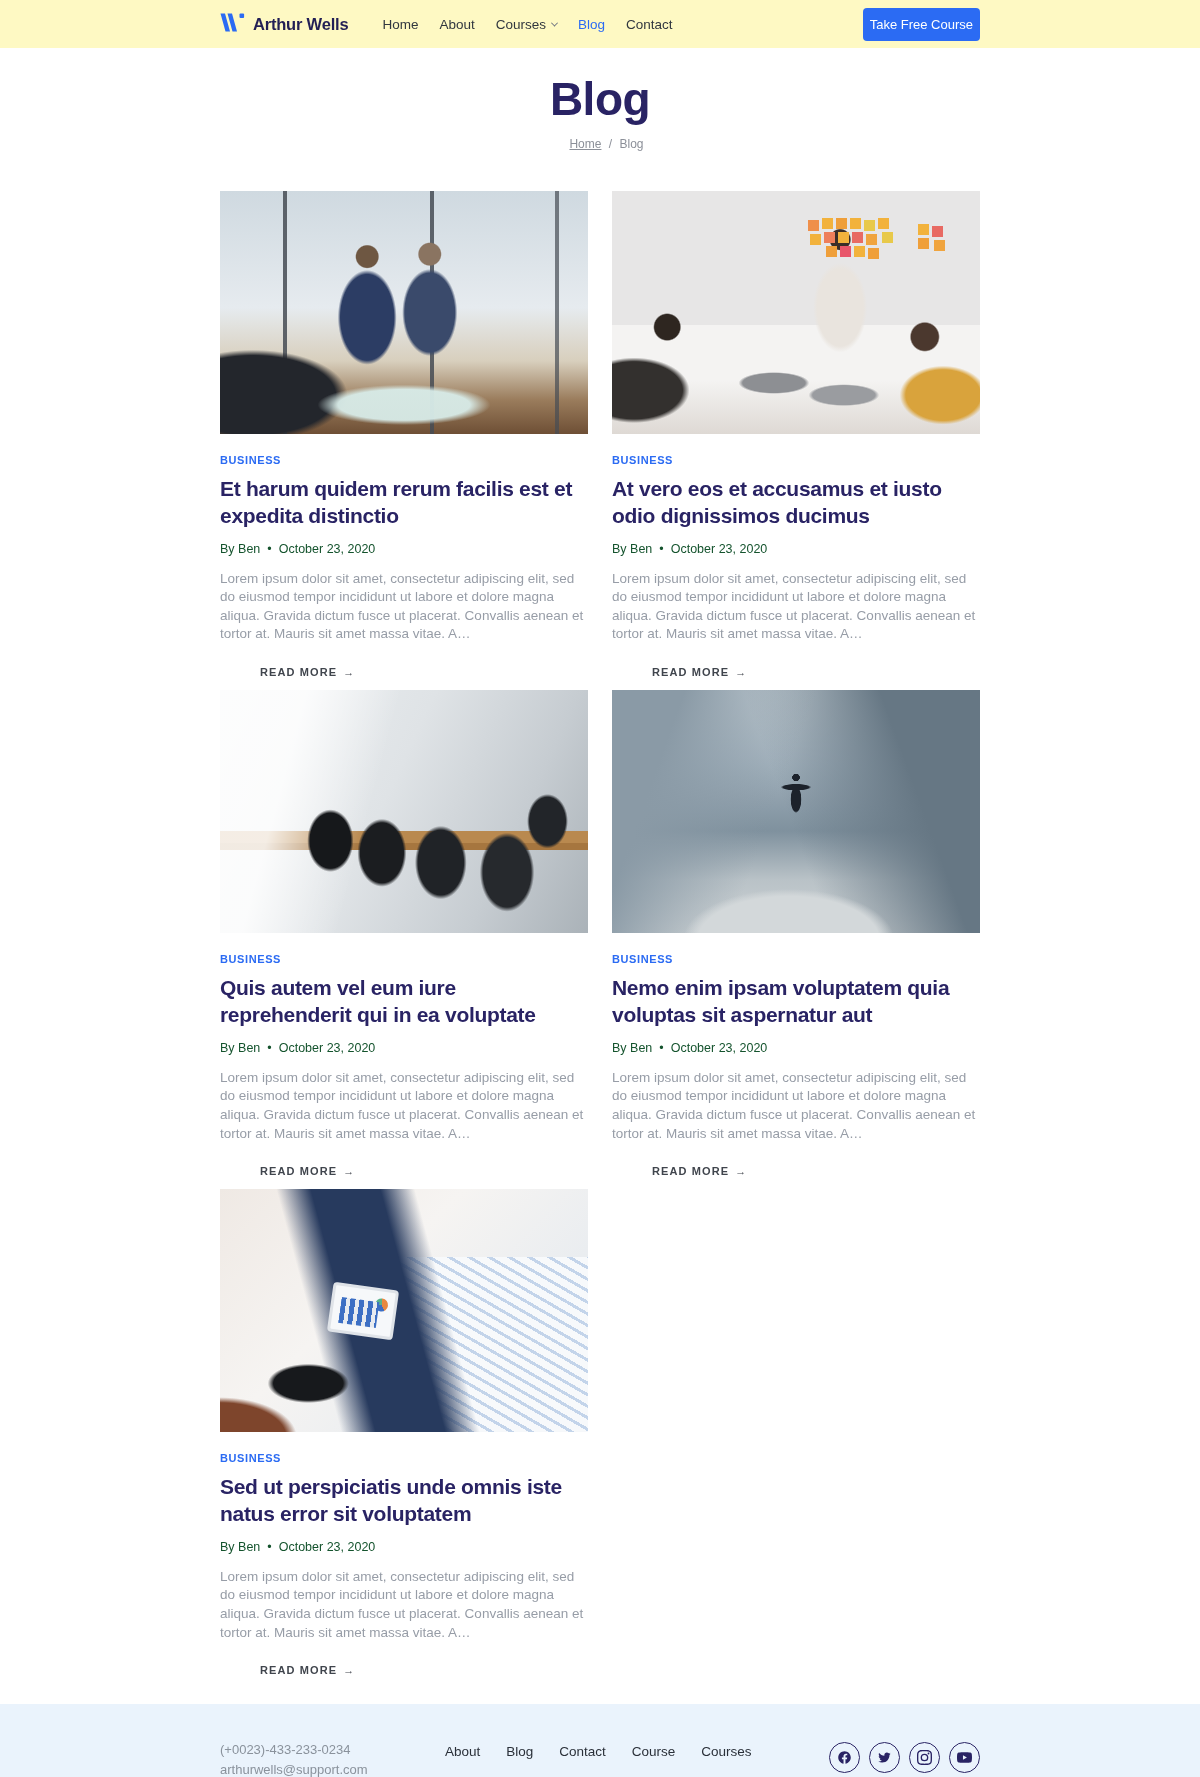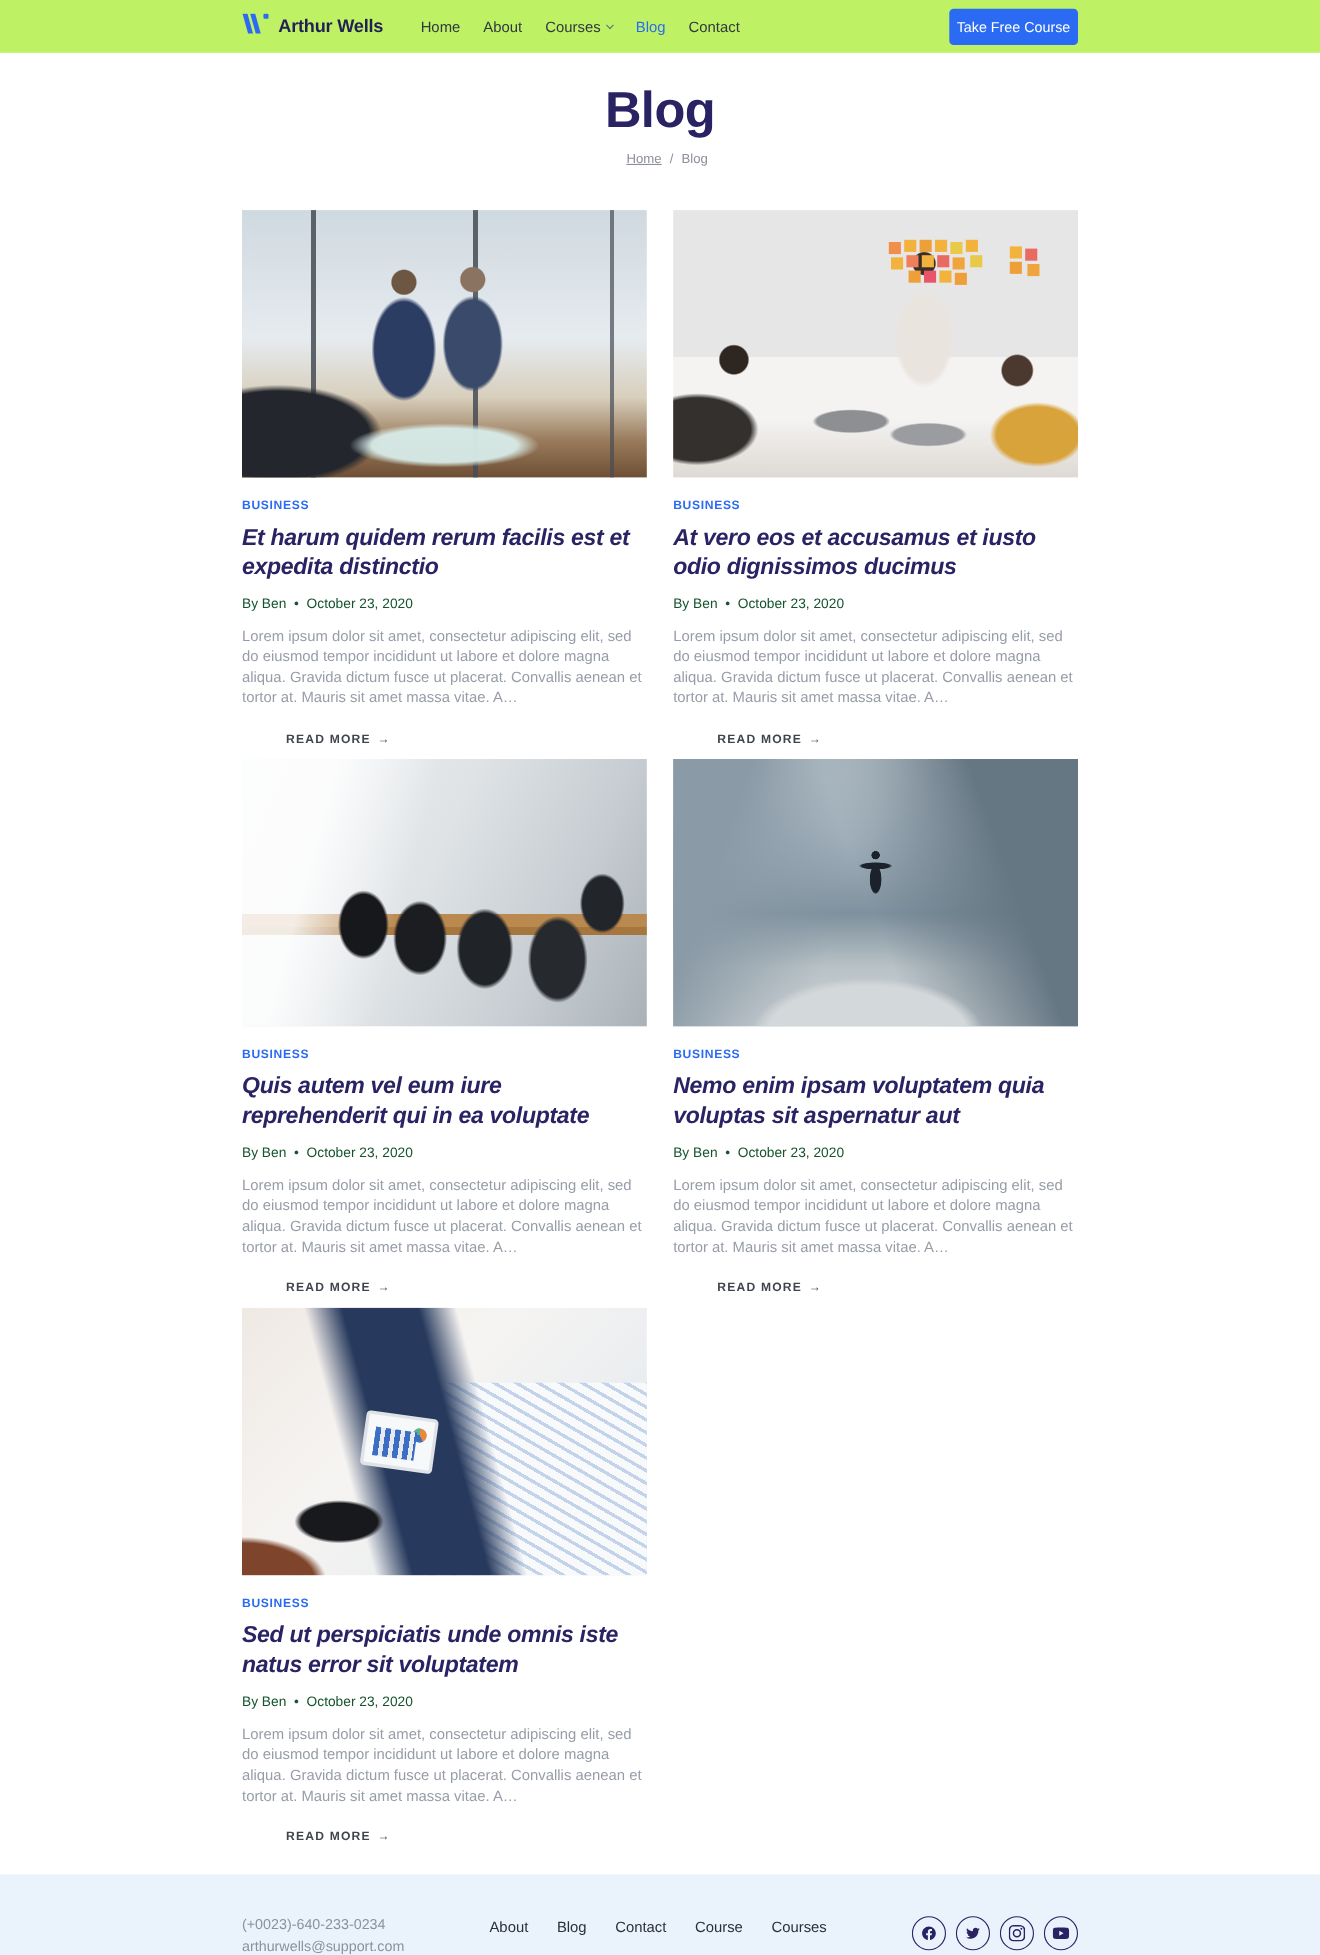--- a/index.html
+++ b/index.html
@@ -5,21 +5,21 @@
   * { box-sizing: border-box; margin: 0; padding: 0; }
   html, body { background: #ffffff; }
   body {
     width: 1200px;
     font-family: "Liberation Sans", sans-serif;
     color: #2a2f38;
   }
   .container { width: 760px; margin: 0 auto; }
 
   
-  header.site-header { height: 48px; background: #bef264; }
+  header.site-header { height: 48px; background: #fef9c3; }
   .header-inner { height: 48px; display: flex; align-items: center; }
   .brand { display: flex; align-items: center; gap: 8px; text-decoration: none; cursor: pointer; }
   .brand-text { font-size: 16.5px; font-weight: bold; color: #221f55; letter-spacing: -0.2px; }
   .main-nav { display: flex; align-items: center; gap: 21px; margin-left: 34px; }
   .main-nav a { font-size: 13.5px; color: #31373f; text-decoration: none; cursor: pointer; display: inline-flex; align-items: center; }
   .main-nav a.active { color: #2b6bf3; }
   .caret { display: inline-block; width: 5px; height: 5px; border-right: 1.4px solid #6b7280; border-bottom: 1.4px solid #6b7280; transform: rotate(45deg) translate(-1px,-1px); margin-left: 6px; }
   .cta {
     margin-left: auto; background: #2b6bf3; color: #fff; font-size: 13px;
     padding: 9px 7px; border-radius: 4px; text-decoration: none; cursor: pointer;
@@ -30,21 +30,21 @@
   .hero h1 { font-size: 46px; font-weight: 600; color: #292364; letter-spacing: -0.5px; }
   .breadcrumb { margin-top: 11px; font-size: 12px; color: #8c9099; padding-left: 13px; }
   .breadcrumb a { color: #8c9099; text-decoration: underline; cursor: pointer; }
   .breadcrumb .sep { margin: 0 4px; }
 
   
   .grid { display: grid; grid-template-columns: 368px 368px; column-gap: 24px; row-gap: 10px; }
   .card {}
   .thumb { display: block; width: 100%; height: 243px; position: relative; overflow: hidden; cursor: pointer; margin-bottom: 20px; }
   .cat { font-size: 11px; font-weight: bold; letter-spacing: 0.6px; color: #2b6bf3; text-transform: uppercase; margin-bottom: 9px; cursor: pointer; }
-  .title { font-size: 21px; line-height: 1.3; font-weight: 600; color: #292364; letter-spacing: -0.3px; margin-bottom: 12px; cursor: pointer; font-style: italic; }
+  .title { font-size: 21px; line-height: 1.3; font-weight: 600; color: #292364; letter-spacing: -0.3px; margin-bottom: 12px; cursor: pointer; }
   .meta { font-size: 12.5px; color: #14532d; margin-bottom: 14px; display: flex; align-items: center; gap: 7px; }
   .excerpt { font-size: 13.5px; line-height: 1.38; color: #979da7; margin-bottom: 18px; }
   .readmore { font-size: 11px; font-weight: 600; letter-spacing: 1.1px; color: #40454d; text-decoration: none; cursor: pointer; display: inline-flex; align-items: center; gap: 6px; text-transform: uppercase; padding-left: 40px; }
 
   
   .photo1 { background:
     radial-gradient(ellipse 120px 28px at 50% 88%, rgba(216,236,233,0.95) 0 55%, rgba(216,236,233,0) 72%),
     radial-gradient(ellipse 150px 72px at 9% 84%, #23262c 0 55%, rgba(35,38,44,0) 63%),
     radial-gradient(ellipse 46px 74px at 40% 52%, #2c3d64 0 58%, rgba(44,61,100,0) 64%),
     radial-gradient(ellipse 43px 68px at 57% 50%, #3a4a6b 0 58%, rgba(58,74,107,0) 64%),
@@ -237,21 +237,21 @@
         <span>READ MORE</span>
         <span>→</span>
       </a>
   </article>
 
 </main>
 
 <footer class="site-footer">
   <div class="container footer-top">
     <div class="contact">
-      <div>(+0023)-640-233-0234</div>
+      <div>(+0023)-433-233-0234</div>
       <div>arthurwells@support.com</div>
     </div>
     <nav class="footer-nav">
       <a>About</a>
       <a>Blog</a>
       <a>Contact</a>
       <a>Course</a>
       <a>Courses</a>
     </nav>
     <div class="social">

